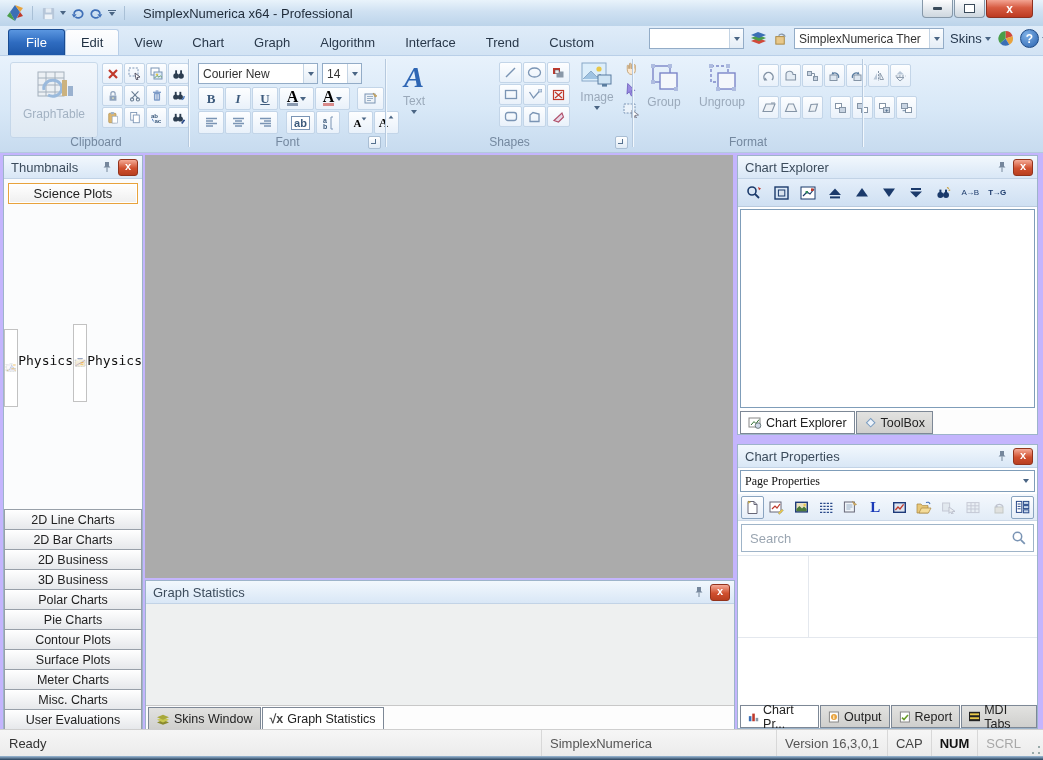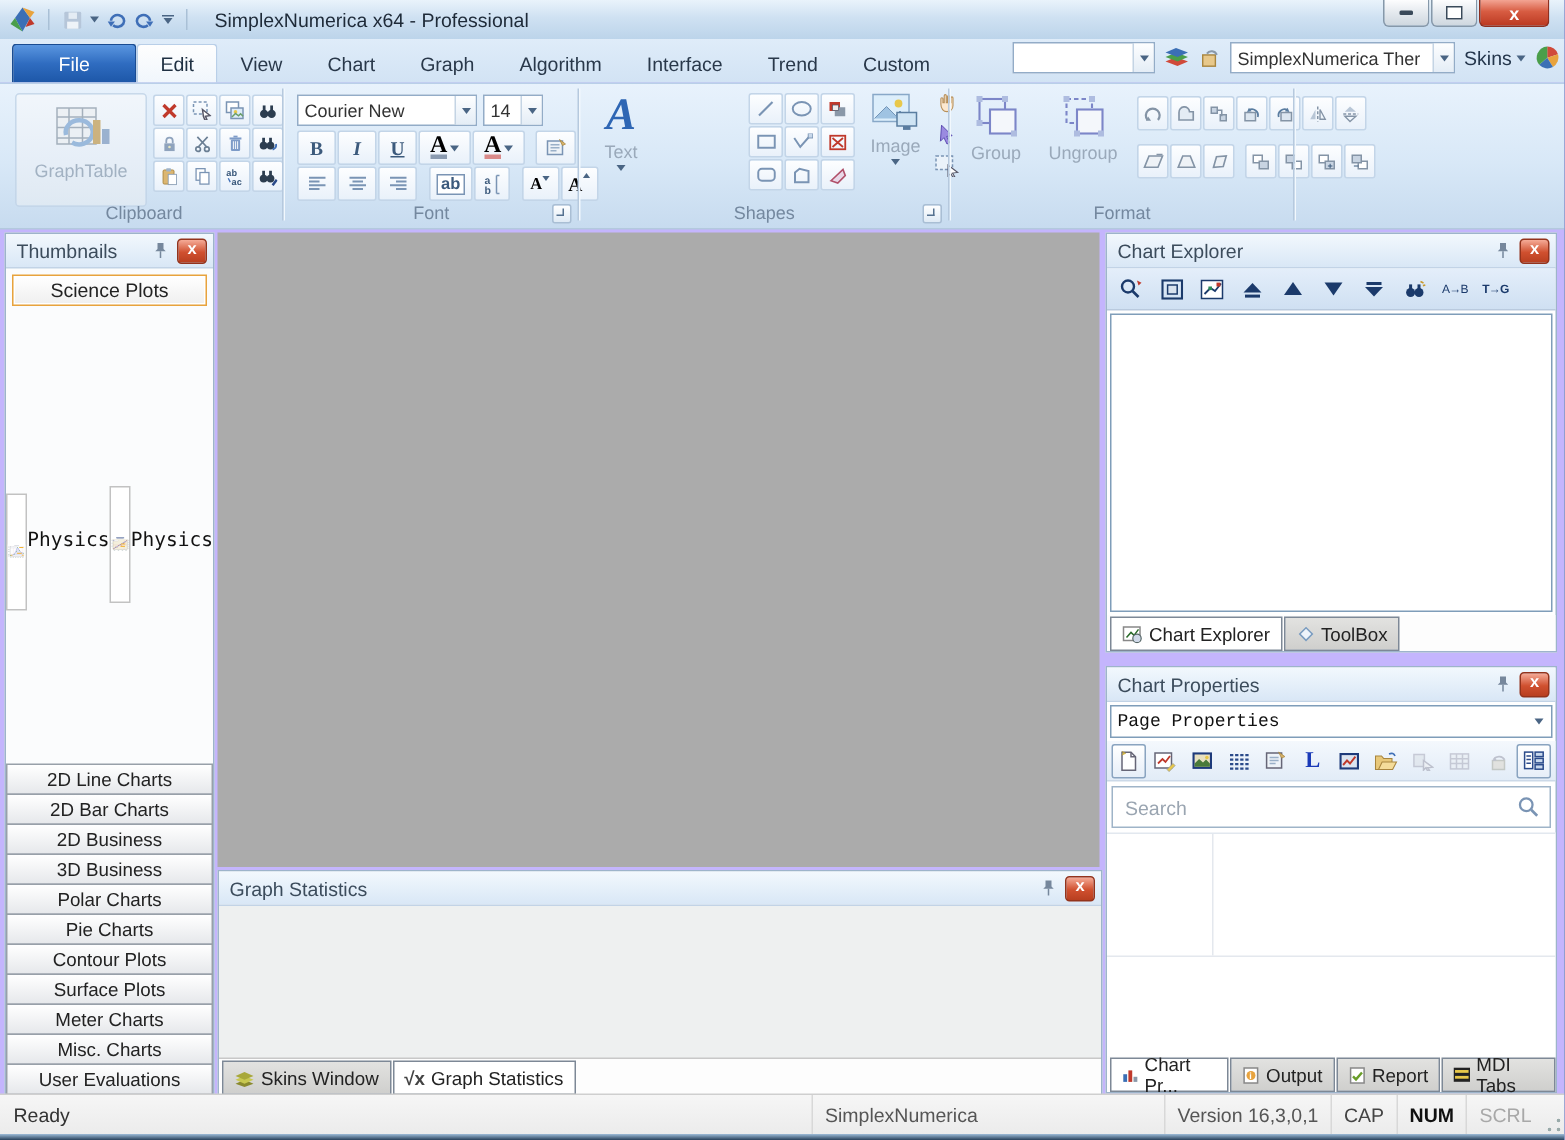--- a/index.html
+++ b/index.html
@@ -18,21 +18,21 @@
   #winbtns{position:absolute;right:10px;top:0;display:flex;}
   .wbtn{width:29px;height:17px;border:1px solid #8698a9;border-top:none;background:linear-gradient(#fdfdfe,#e4e9ee 50%,#ced7df);
     display:flex;align-items:center;justify-content:center;border-radius:0 0 4px 4px;margin-left:1px;}
   .wbtn.close{width:45px;background:linear-gradient(#f3a493,#d75c42 45%,#bc3a22);border-color:#8e3020;color:#fff;font-weight:bold;font-size:12px;}
   .glyph-min{width:9px;height:3px;background:#3a4a5a;border-radius:1px;}
   .glyph-max{width:9px;height:7px;border:1.5px solid #3a4a5a;background:#fff;}
 
   
   #tabrow{position:absolute;left:0;top:26px;width:100%;height:29px;background:linear-gradient(#dfecf9,#d2e3f4);display:flex;align-items:flex-end;}
   .rtab{height:25px;line-height:25px;padding:0 15px;font-size:13px;color:#29384a;border-radius:3px 3px 0 0;}
-  .rtab.file{background:linear-gradient(#5a96e0,#2f6cc0 50%,#1d57a8);color:#fff;border:1px solid #1a4c92;border-bottom:none;margin-left:8px;padding:0 30px;}
+  .rtab.file{background:linear-gradient(#5a96e0,#2f6cc0 50%,#1d57a8);color:#fff;border:1px solid #1a4c92;border-bottom:none;margin-left:8px;padding:0 17px;}
   .rtab.active{background:linear-gradient(#fefefe,#f0f6fc);border:1px solid #b9cfe8;border-bottom:none;color:#1f3042;}
   .combo{background:#fff;border:1px solid #93acc7;display:flex;align-items:center;font-size:12px;color:#333;height:19px;}
   .combo .cv{flex:1;padding:0 4px;white-space:nowrap;overflow:hidden;}
   .combo .cbtn{width:13px;height:100%;display:flex;align-items:center;justify-content:center;border-left:1px solid #c4d4e4;background:linear-gradient(#fdfeff,#e4edf6);}
   #tr-right{display:flex;align-items:center;height:29px;margin-left:40px;gap:6px;}
   .skins{display:flex;align-items:center;gap:3px;font-size:13px;color:#24364c;}
   .helpbtn{width:17px;height:17px;border-radius:50%;background:radial-gradient(circle at 35% 30%,#7fb2e8,#2a62ae);color:#fff;font-weight:bold;font-size:12px;display:flex;align-items:center;justify-content:center;border:1px solid #1d4a86;}
 
   
   #ribbon{position:absolute;left:0;top:55px;width:100%;height:96px;
@@ -93,21 +93,21 @@
   .dtab.active{background:#fff;border-width:1px;font-weight:normal;}
 
   #rightcol{position:absolute;left:737px;top:155px;width:301px;height:574px;display:flex;flex-direction:column;}
   #chartexp{height:278px;background:#fff;border:1px solid #9db4ca;display:flex;flex-direction:column;}
   .cetoolbar{height:27px;background:linear-gradient(#e4eefa,#cfe0f2);border-bottom:1px solid #b9cade;display:flex;align-items:center;gap:7px;padding:0 6px;}
   .tbtn{width:20px;height:20px;display:flex;align-items:center;justify-content:center;}
   #chartexp .tree{flex:1;background:#fff;border:1px solid #7f9db9;margin:2px;}
   .rgap{height:9px;}
   #chartprops{flex:1;background:#fff;border:1px solid #9db4ca;display:flex;flex-direction:column;}
   .propcombo{margin:2px;height:20px;border:1px solid #7f9db9;background:#fff;display:flex;align-items:center;}
-  .propcombo .cv{flex:1;font-family:Liberation Mono, monospace;font-size:12px;color:#111;padding:0 4px;}
+  .propcombo .cv{flex:1;font-family:Liberation Serif, serif;font-size:12px;color:#111;padding:0 4px;}
   .ptoolbar{height:26px;display:flex;align-items:center;gap:2px;padding:0 3px;background:linear-gradient(#f4f8fd,#e2ecf7);border-bottom:1px solid #ccd9e8;}
   .pbtn{width:21px;height:21px;display:flex;align-items:center;justify-content:center;border:1px solid transparent;border-radius:2px;}
   .pbtn.pressed{border:1px solid #8aa4c0;background:linear-gradient(#fff,#e6eef8);}
   .searchrow{margin:3px;height:26px;border:1px solid #9fb4c8;background:#fff;display:flex;align-items:center;padding:0 6px;}
   .searchrow input{flex:1;border:none;outline:none;font-size:13px;color:#333;font-family:"Liberation Sans",sans-serif;background:transparent;}
   .searchrow input::placeholder{color:#9aa5b1;}
   #chartprops .body{flex:1;background:#fff;position:relative;border-top:1px solid #e2e8ef;}
   #chartprops .body .vline{position:absolute;left:70px;top:0;bottom:45%;width:1px;background:#e4e8ee;}
   #chartprops .body .hline{position:absolute;left:0;right:0;top:55%;height:1px;background:#e4e8ee;}
 

